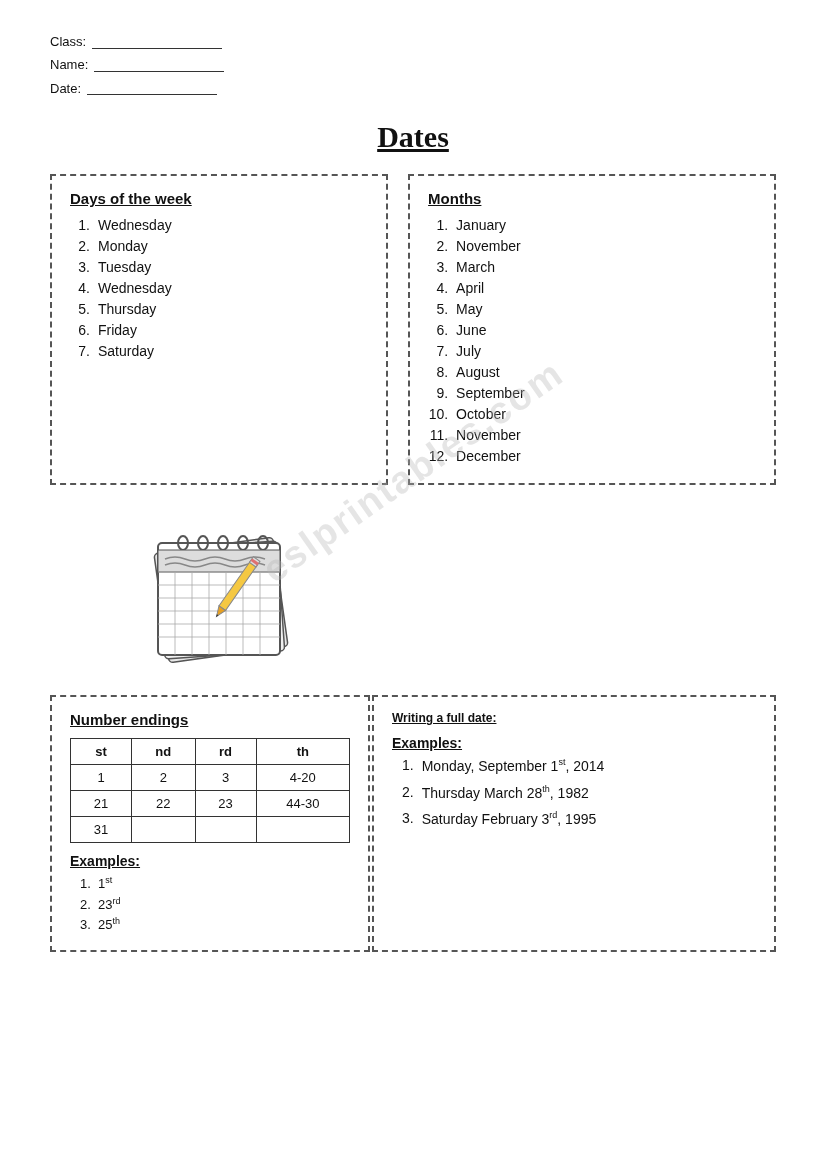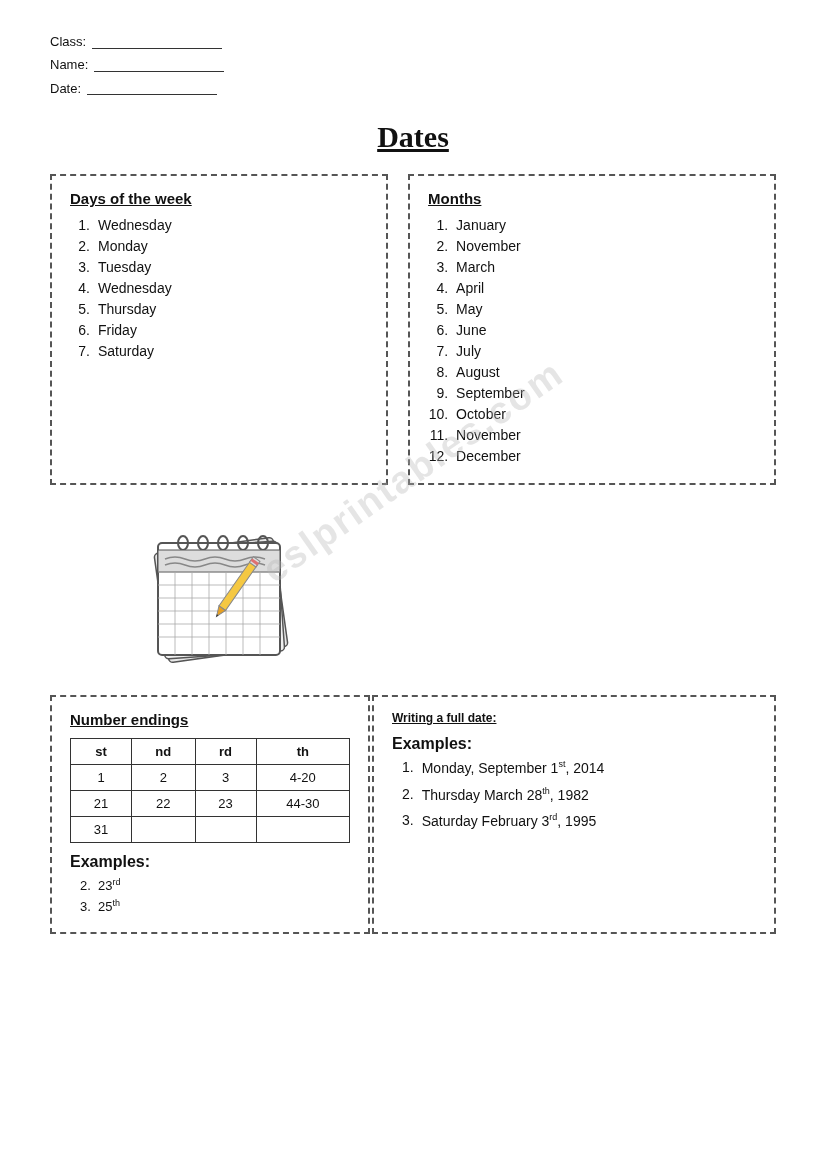--- a/index.html
+++ b/index.html
@@ -108,22 +108,23 @@
     .endings-table th, .endings-table td {
       border: 1px solid #333;
       padding: 5px 10px;
       text-align: center;
       font-size: 13px;
     }
     .endings-table th {
       font-weight: bold;
     }
     .examples-title {
-      font-size: 16px;
-      font-weight: bold;
+      font-size: 14px;
+      font-weight: bold;
+      text-decoration: underline;
       margin-bottom: 6px;
     }
     .examples-list {
       list-style: none;
       padding-left: 10px;
     }
     .examples-list li {
       margin-bottom: 4px;
       font-size: 13px;
     }
@@ -363,20 +364,21 @@
           <tr>
             <td>31</td>
             <td></td>
             <td></td>
             <td></td>
           </tr>
         </tbody>
       </table>
       <div class="examples-title">Examples:</div>
       <ul class="examples-list">
+        <li>1. &nbsp;1<sup>st</sup></li>
         <li>2. &nbsp;23<sup>rd</sup></li>
         <li>3. &nbsp;25<sup>th</sup></li>
       </ul>
     </div>
 
     <div class="dotted-box writing-date-box">
       <div class="full-date-title">Writing a full date:</div>
       <div class="examples-title">Examples:</div>
       <ul class="date-examples-list">
         <li>

